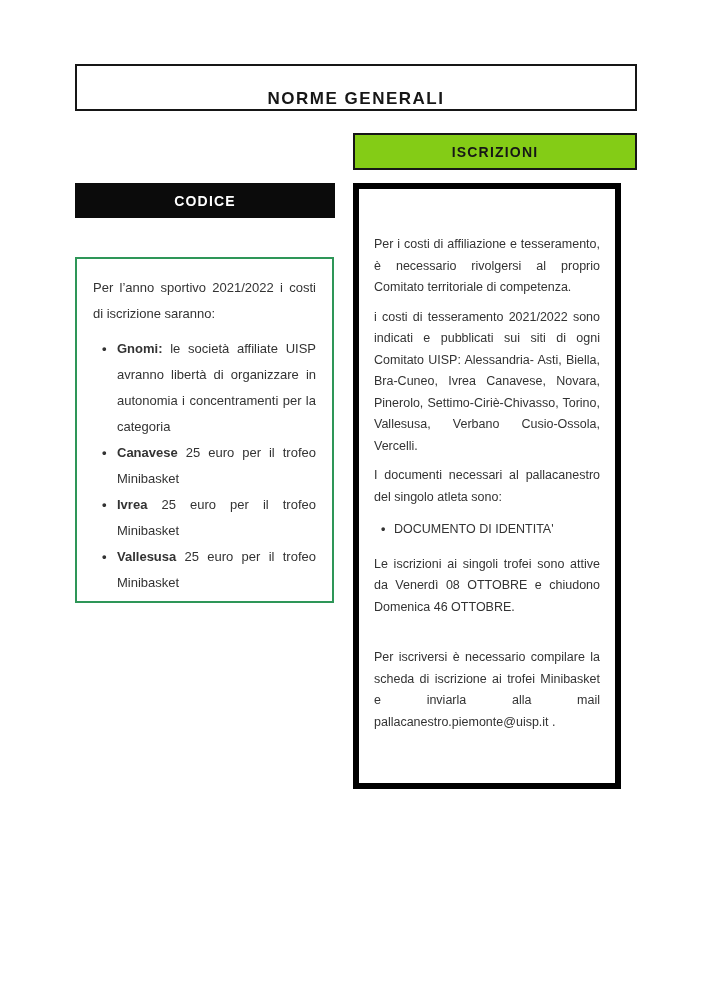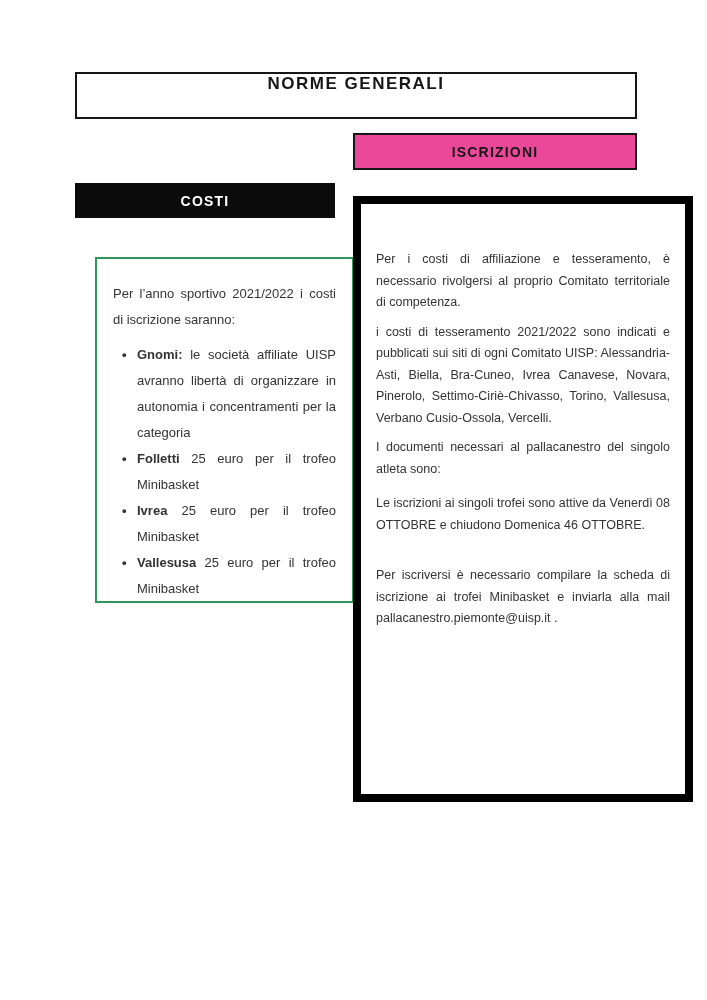--- a/index.html
+++ b/index.html
@@ -4,62 +4,62 @@
 <style>
   html,body { margin:0; padding:0; background:#e8e8e8; }
   .page {
     position:relative; width:707px; height:1000px; margin:0 auto;
     background:#ffffff; overflow:hidden;
     font-family:"Liberation Sans", sans-serif; color:#333333;
   }
   .box { position:absolute; box-sizing:border-box; }
 
   .title-box {
-    left:75px; top:72px; width:562px; height:47px;
+    left:75px; top:64px; width:562px; height:47px;
     border:2px solid #161616; background:#ffffff;
-    display:flex; align-items:flex-start; justify-content:center;
+    display:flex; align-items:flex-end; justify-content:center;
   }
   .title-box .title {
     font-size:17px; font-weight:bold; letter-spacing:1.5px; color:#161616;
   }
 
   .iscrizioni-box {
     left:353px; top:133px; width:284px; height:37px;
-    border:2px solid #161616; background:#ec4899;
+    border:2px solid #161616; background:#84cc16;
     display:flex; align-items:center; justify-content:center;
   }
   .iscrizioni-box .heading {
     font-size:14px; font-weight:bold; letter-spacing:1.2px; color:#161616;
   }
 
   .costi-box {
     left:75px; top:183px; width:260px; height:35px;
     background:#0b0b0b;
     display:flex; align-items:center; justify-content:center;
   }
   .costi-box .heading {
     font-size:14px; font-weight:bold; letter-spacing:1.2px; color:#ffffff;
   }
 
   .green-box {
     left:75px; top:257px; width:259px; height:346px;
     border:2px solid #2e9658; background:#ffffff;
-    padding:22px 16px 0 16px;
-    font-size:13px; line-height:26px; text-align:justify;margin-left:20px;
+    padding:16px 16px 0 16px;
+    font-size:13px; line-height:26px; text-align:justify;
   }
   .green-box .intro { margin:0; }
   ul.plain { list-style:none; margin:9px 0 0 0; padding:0 0 0 24px; }
   ul.plain li { position:relative; }
   .dot { position:absolute; left:-15px; top:0; }
   .dot::before { content:"\2022"; font-weight:bold; }
   .lead { font-weight:bold; }
 
   .right-box {
-    left:353px; top:196px; width:340px; height:606px;
-    border:8px solid #000000; background:#ffffff;
+    left:353px; top:183px; width:268px; height:606px;
+    border:6px solid #000000; background:#ffffff;
     padding:45px 15px 0 15px;
     font-size:12.5px; line-height:21.5px; text-align:justify;
   }
   .right-box p { margin:0; }
   .right-box p.spaced { margin-top:8px; }
   .right-box ul.plain { margin-top:11px; padding-left:20px; }
   .right-box .dot { left:-13px; }
   .right-box p.after-list { margin-top:13px; }
   .right-box p.last { margin-top:29px; }
 </style>
@@ -70,36 +70,37 @@
 
   <div class="box title-box">
     <span class="title">NORME GENERALI</span>
   </div>
 
   <div class="box iscrizioni-box">
     <span class="heading">ISCRIZIONI</span>
   </div>
 
   <div class="box costi-box">
-    <span class="heading">COSTI</span>
+    <span class="heading">CODICE</span>
   </div>
 
   <div class="box green-box">
     <p class="intro">Per l’anno sportivo 2021/2022 i costi di iscrizione saranno:</p>
     <ul class="plain">
       <li><span class="dot"></span><span class="lead">Gnomi:</span><span> le società affiliate UISP avranno libertà di organizzare in autonomia i concentramenti per la categoria</span></li>
-      <li><span class="dot"></span><span class="lead">Folletti</span><span> 25 euro per il trofeo Minibasket</span></li>
+      <li><span class="dot"></span><span class="lead">Canavese</span><span> 25 euro per il trofeo Minibasket</span></li>
       <li><span class="dot"></span><span class="lead">Ivrea</span><span> 25 euro per il trofeo Minibasket</span></li>
       <li><span class="dot"></span><span class="lead">Vallesusa</span><span> 25 euro per il trofeo Minibasket</span></li>
     </ul>
   </div>
 
   <div class="box right-box">
     <p>Per i costi di affiliazione e tesseramento, è necessario rivolgersi al proprio Comitato territoriale di competenza.</p>
     <p class="spaced">i costi di tesseramento 2021/2022 sono indicati e pubblicati sui siti di ogni Comitato UISP: Alessandria- Asti, Biella, Bra-Cuneo, Ivrea Canavese, Novara, Pinerolo, Settimo-Ciriè-Chivasso, Torino, Vallesusa, Verbano Cusio-Ossola, Vercelli.</p>
     <p class="spaced">I documenti necessari al pallacanestro del singolo atleta sono:</p>
     <ul class="plain">
+      <li><span class="dot"></span><span>DOCUMENTO DI IDENTITA'</span></li>
     </ul>
     <p class="after-list">Le iscrizioni ai singoli trofei sono attive da Venerdì 08 OTTOBRE e chiudono Domenica 46 OTTOBRE.</p>
     <p class="last">Per iscriversi è necessario compilare la scheda di iscrizione ai trofei Minibasket e inviarla alla mail pallacanestro.piemonte@uisp.it .</p>
   </div>
 
 </div>
 
 </body></html>

